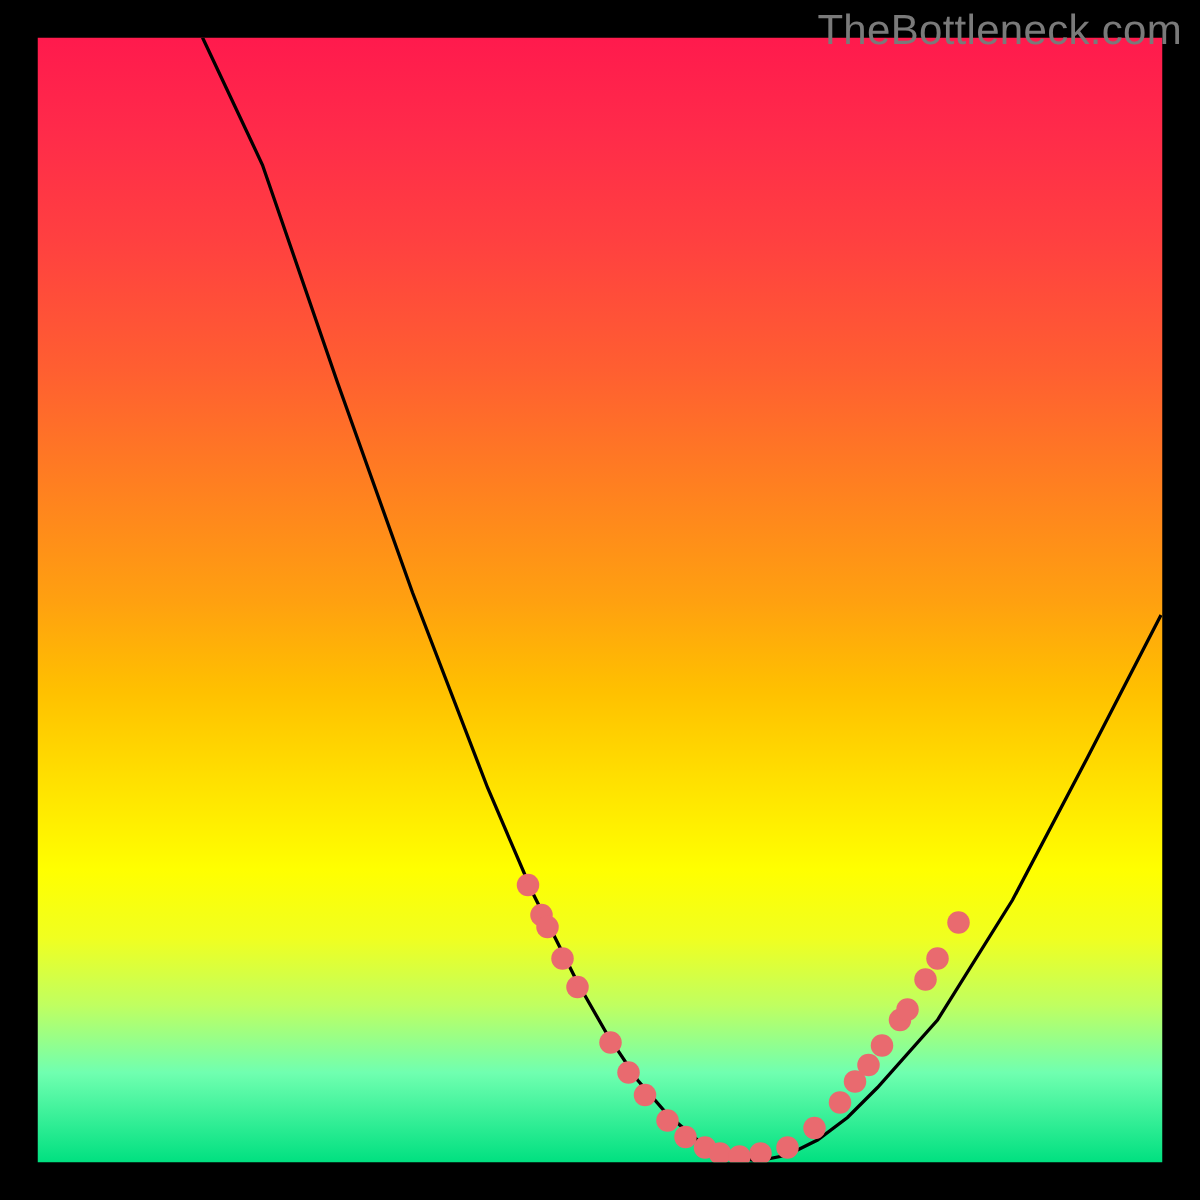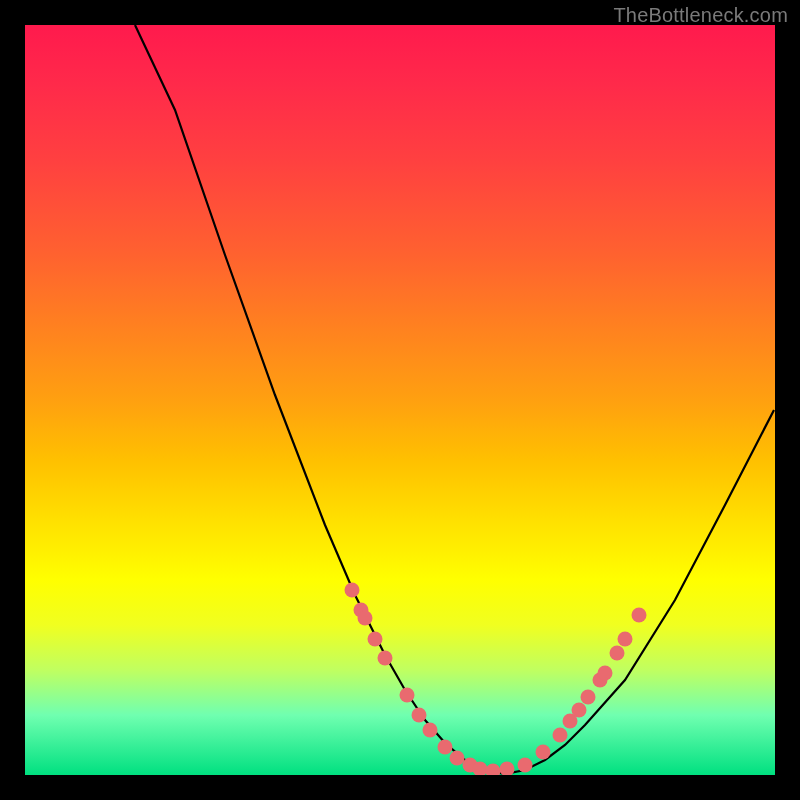--- a/index.html
+++ b/index.html
@@ -15,21 +15,21 @@
       #ffa010 50%,
       #ffc000 58%,
       #ffe000 66%,
       #ffff00 74%,
       #f0ff20 80%,
       #c0ff60 86%,
       #70ffb0 92%,
       #00e080 100%);
   }
   .curve { position: absolute; inset: 0; }
-  .watermark { position: absolute; top: 4px; right: 12px; color: #7a7a7a; font-size: 20px; font-weight: 500; letter-spacing: 0.2px; }
+  .watermark { position: absolute; top: 4px; right: 12px; color: #7a7a7a; font-size: 28px; font-weight: 500; letter-spacing: 0.2px; }
   .dot { fill: #e96a6f; }
 </style>
 </head>
 <body>
 
 <div class="frame">
   <div class="plot-area">
     <div class="gradient-bg"></div>
     <svg class="curve" viewBox="0 0 750 750" preserveAspectRatio="none">
       <path id="curve-path" d="M110 0 L150 85 L200 230 L250 370 L300 500 L330 570 L360 630 L380 665 L400 695 L420 718 L440 735 L460 745 L480 749 L500 745 L520 735 L540 720 L560 700 L600 655 L650 575 L700 480 L749 385" stroke="#000" stroke-width="2.2" fill="none"></path>

